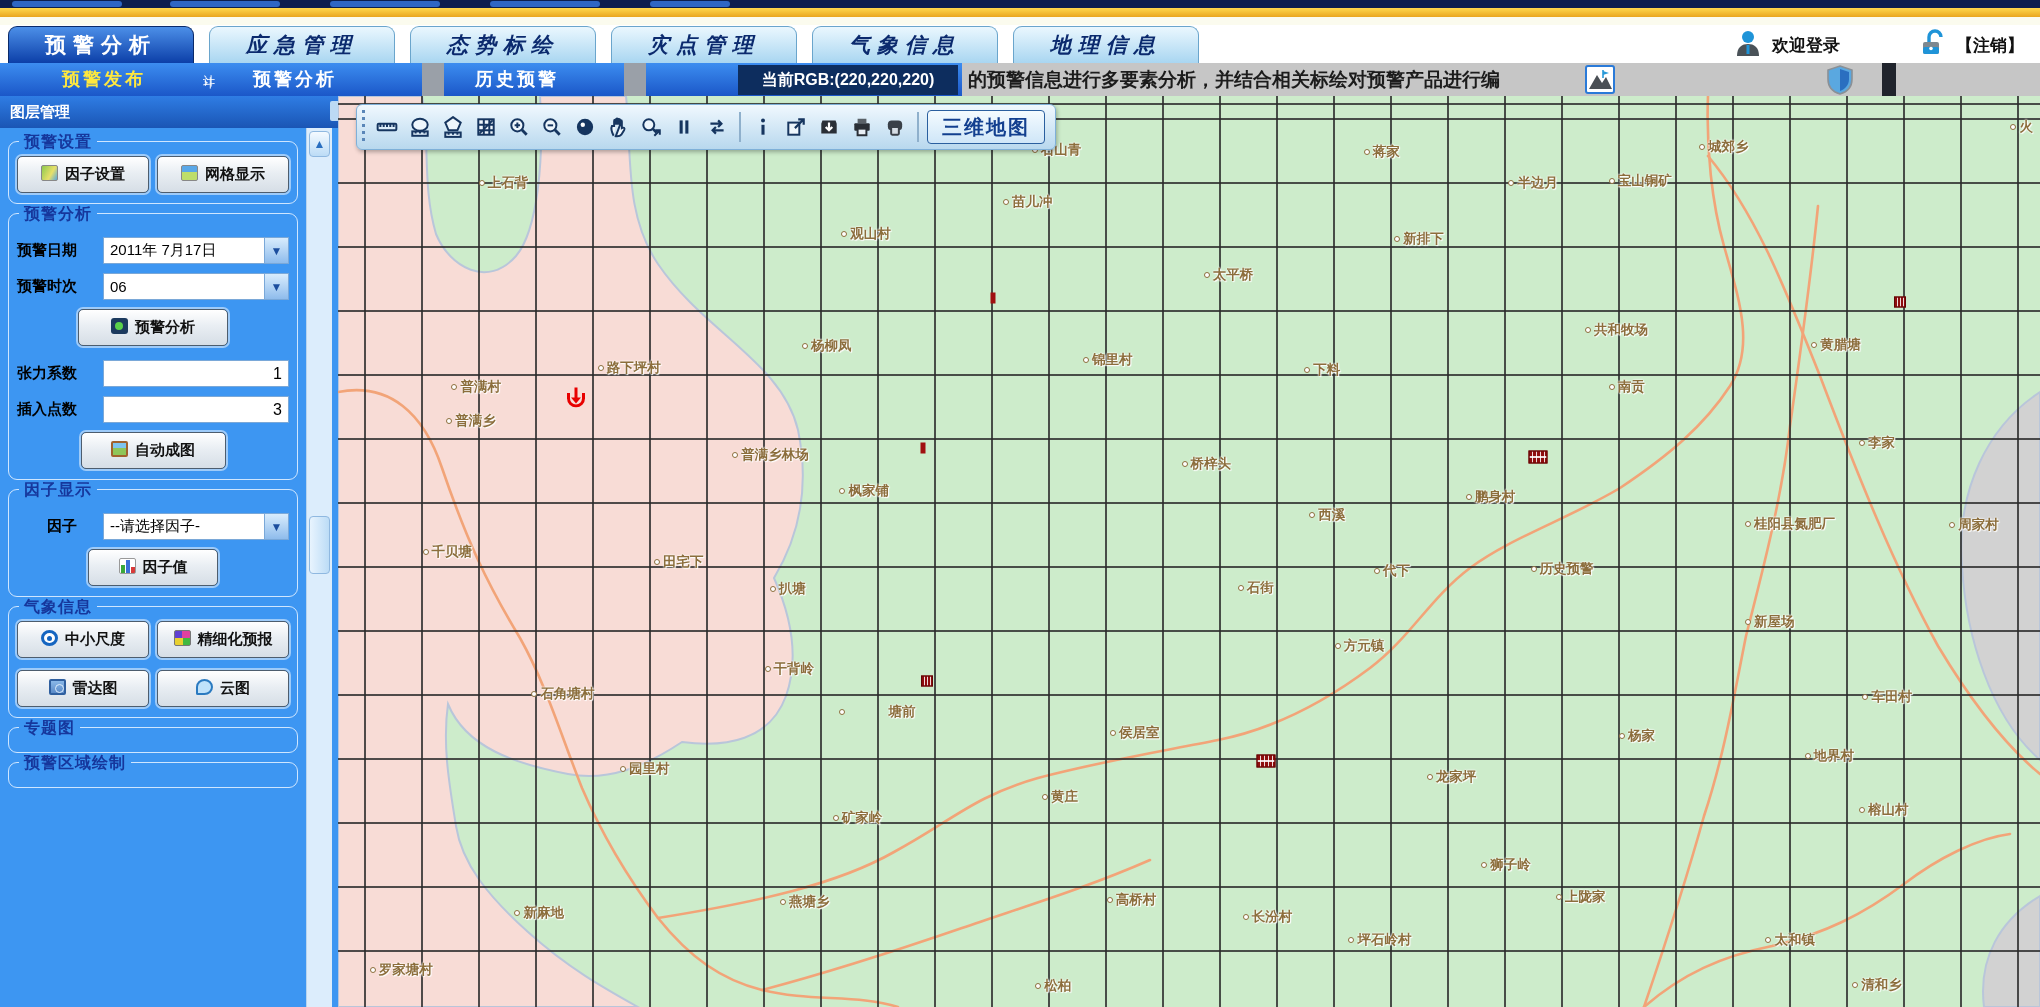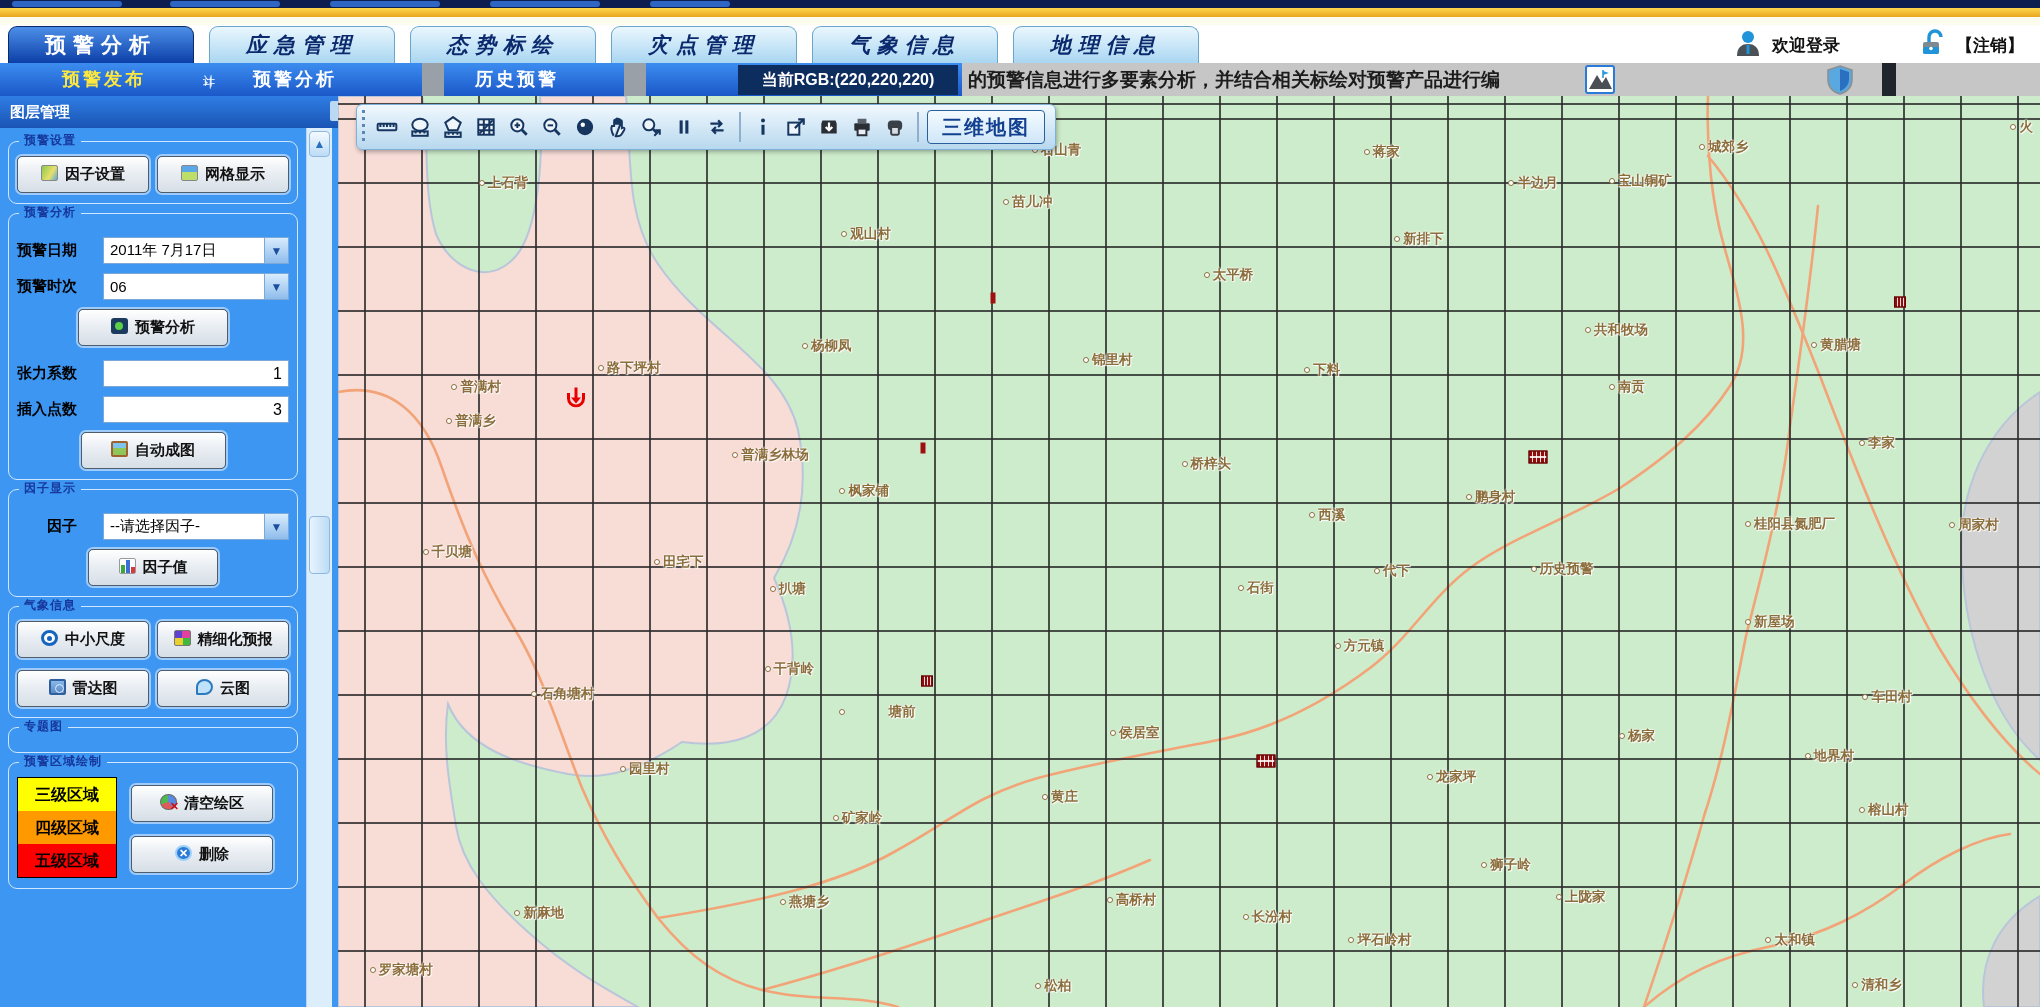--- a/index.html
+++ b/index.html
@@ -36,21 +36,21 @@
 
   
   .main { display:flex; height:911px; }
 
   
   .sidebar { width:338px; position:relative; background:#3d96f2; flex:none; }
   .sbheader { position:absolute; left:0; top:0; width:382px; height:32px; background:linear-gradient(#2f7de4,#1a55b4); color:#fff; font-size:15px; font-weight:bold; line-height:32px; padding-left:10px; }
   .sbheader .winbox { position:absolute; top:5px; width:20px; height:20px; background:#bcd9f4; border-radius:2px; }
   .panel { position:absolute; left:0; top:32px; bottom:0; width:306px; background:#3d96f2; overflow:hidden; padding-top:4px; }
   .grp { border:1px solid #cfe6ff; border-radius:9px; margin:9px 8px 0 8px; padding:14px 8px 10px 8px; position:relative; }
-  .gtitle { position:absolute; top:-10px; left:10px; background:#3d96f2; padding:0 5px; color:#16379c; font-weight:bold; font-size:12px; letter-spacing:1px; }
+  .gtitle { position:absolute; top:-10px; left:10px; background:#3d96f2; padding:0 5px; color:#16379c; font-weight:bold; font-size:16px; letter-spacing:1px; }
   .btnrow { display:flex; justify-content:space-between; gap:8px; }
   .btnrow.center { justify-content:center; }
   .xpbtn { display:inline-flex; align-items:flex-start; justify-content:center; gap:7px; background:linear-gradient(#ffffff,#e9eef3 45%,#d6dee6);
            border:1px solid #4d5d6e; border-radius:5px; box-shadow:0 0 0 2px rgba(255,255,255,.5); padding:8px 9px;
            font-size:15px; font-weight:bold; color:#111; cursor:pointer; white-space:nowrap; }
   .frow { display:flex; align-items:center; margin:9px 0; }
   .flabel { width:86px; color:#000; font-size:15px; font-weight:bold; flex:none; }
   .combo { flex:1; background:#fff; border:1px solid #7aa8d8; height:27px; display:flex; align-items:center; padding-left:6px; font-size:15px; color:#000; cursor:pointer; }
   .combo .arrow { margin-left:auto; width:24px; height:100%; background:linear-gradient(#d8ecfd,#8fbcec); border-left:1px solid #7aa8d8;
                   display:flex; align-items:center; justify-content:center; color:#1c4e9e; font-size:12px; font-weight:bold; }
@@ -300,37 +300,20 @@
           </button>
         </div>
       </div>
 
       <div class="grp">
         <span class="gtitle">专题图</span>
       </div>
 
       <div class="grp">
         <span class="gtitle">预警区域绘制</span>
-        <div class="rd-wrap">
-          <div class="lgcol">
-            <div class="lg" style="background:#ffff00">三级区域</div>
-            <div class="lg" style="background:#ff9900">四级区域</div>
-            <div class="lg" style="background:#ff0000">五级区域</div>
-          </div>
-          <div class="btncol">
-            <button class="xpbtn">
-              <span class="bico i-clear"></span>
-              <span>清空绘区</span>
-            </button>
-            <button class="xpbtn">
-              <span class="bico i-del">✕</span>
-              <span>删除</span>
-            </button>
-          </div>
-        </div>
       </div>
     </div>
 
     <div class="sbscroll">
       <div class="sbup">▲</div>
       <div class="sbthumb"></div>
     </div>
   </aside>
 
   <div class="mapwrap">

